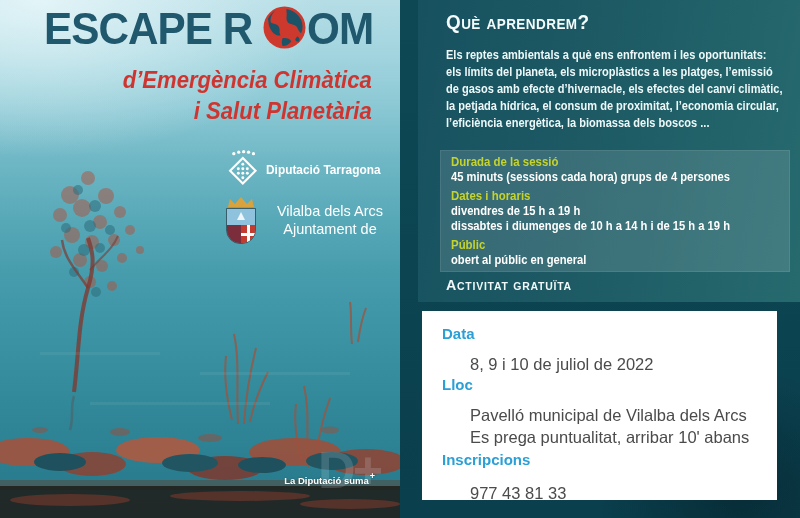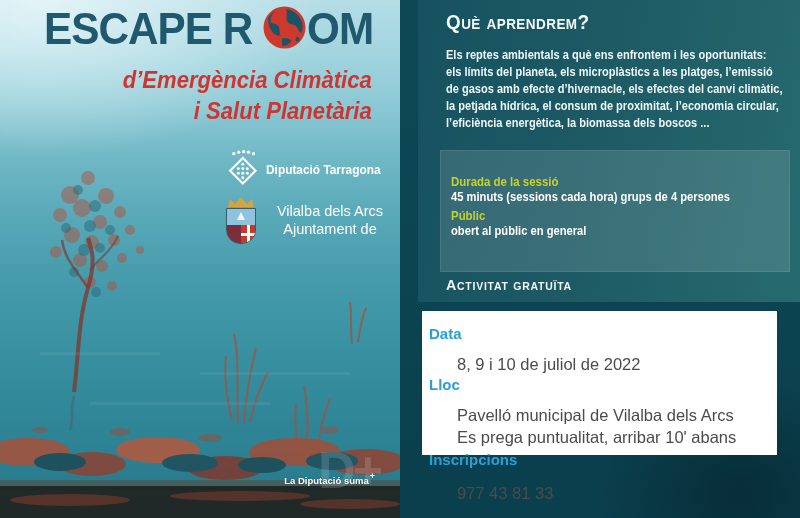--- a/index.html
+++ b/index.html
@@ -58,35 +58,35 @@
 
   .heading{position:absolute;left:28px;top:10px;margin:0;color:#f4fbfc;font-size:21px;
       font-weight:700;font-variant:small-caps;letter-spacing:.5px;white-space:nowrap;
       transform:scaleX(.9);transform-origin:0 50%;}
 
   .paragraph{position:absolute;left:28px;top:46px;}
   .para-line{color:#eef8f9;font-size:13px;font-weight:700;line-height:17px;white-space:nowrap;
       transform:scaleX(.85);transform-origin:0 50%;}
 
   .session-box{position:absolute;left:22px;top:150px;width:350px;height:122px;box-sizing:border-box;
-      padding:23px 10px 0;background:rgba(255,255,255,.13);border:1px solid rgba(255,255,255,.09);}
+      padding:3px 10px 0;background:rgba(255,255,255,.13);border:1px solid rgba(255,255,255,.09);}
   .sess-label{color:#c5d32d;font-size:13px;font-weight:700;line-height:15px;white-space:nowrap;
       transform:scaleX(.88);transform-origin:0 50%;}
   .sess-line{color:#fff;font-size:13px;font-weight:700;line-height:15px;white-space:nowrap;
       transform:scaleX(.86);transform-origin:0 50%;}
   .sess-group{margin-top:4px;}
   .sess-group:first-child{margin-top:0;}
 
   .activity-note{position:absolute;left:28px;top:276px;color:#f0f8f9;font-size:15px;font-weight:700;
       font-variant:small-caps;letter-spacing:.8px;white-space:nowrap;
       transform:scaleX(.95);transform-origin:0 50%;}
 
   
-  .card{position:absolute;left:22px;top:311px;width:355px;height:144px;background:#fff;
-      box-sizing:border-box;padding:14px 0 0 7px;}
+  .card{position:absolute;left:22px;top:311px;width:355px;height:189px;background:#fff;
+      box-sizing:border-box;padding:14px 0 0 20px;}
   .card-label{color:#2b9fd6;font-weight:700;font-size:15px;line-height:18px;}
   .card-line{color:#4b4b4b;font-size:16.5px;line-height:20px;padding-left:28px;white-space:nowrap;}
   .gap6{margin-top:11px;} .gap8{margin-top:2px;} .gap2{margin-top:2px;}
   .gap4{margin-top:4px;} .gap14{margin-top:14px;}
 </style>
 </head>
 <body>
 
 <div class="stage">
 
@@ -255,20 +255,25 @@
         <div class="para-line">la petjada hídrica, el consum de proximitat, l’economia circular,</div>
         <div class="para-line">l’eficiència energètica, la biomassa dels boscos ...</div>
       </div>
 
       <div class="session-box">
         <div class="sess-group">
           <div class="sess-label">Durada de la sessió</div>
           <div class="sess-line">45 minuts (sessions cada hora) grups de 4 persones</div>
         </div>
         <div class="sess-group">
+          <div class="sess-label">Dates i horaris</div>
+          <div class="sess-line">divendres de 15 h a 19 h</div>
+          <div class="sess-line">dissabtes i diumenges de 10 h a 14 h i de 15 h a 19 h</div>
+        </div>
+        <div class="sess-group">
           <div class="sess-label">Públic</div>
           <div class="sess-line">obert al públic en general</div>
         </div>
       </div>
 
       <div class="activity-note">Activitat gratuïta</div>
     </div>
 
     <div class="card">
       <div class="card-label">Data</div>

